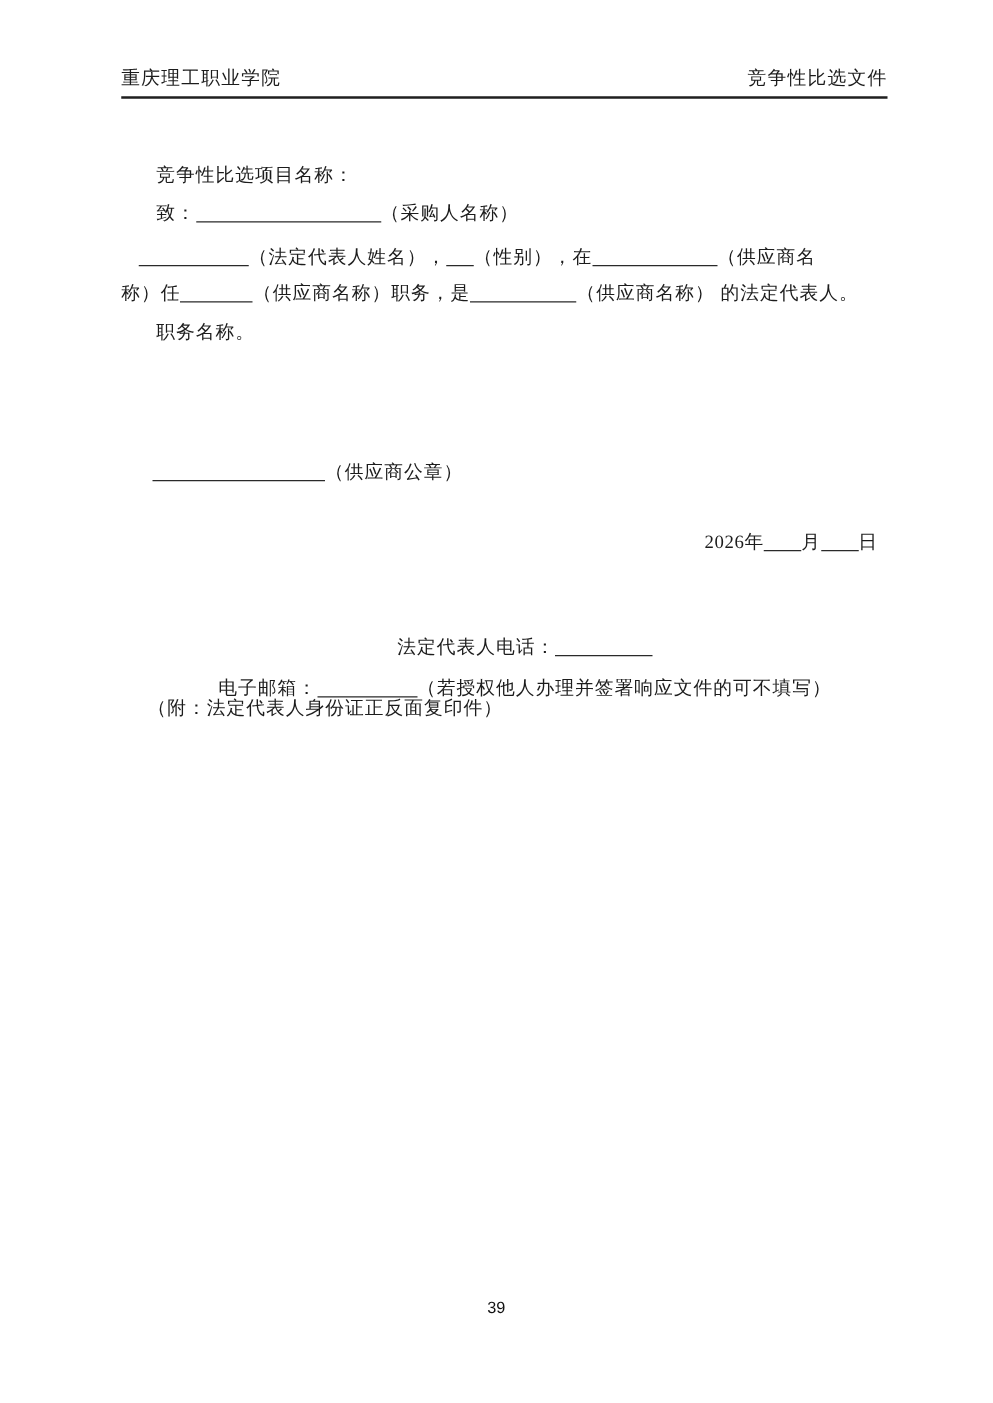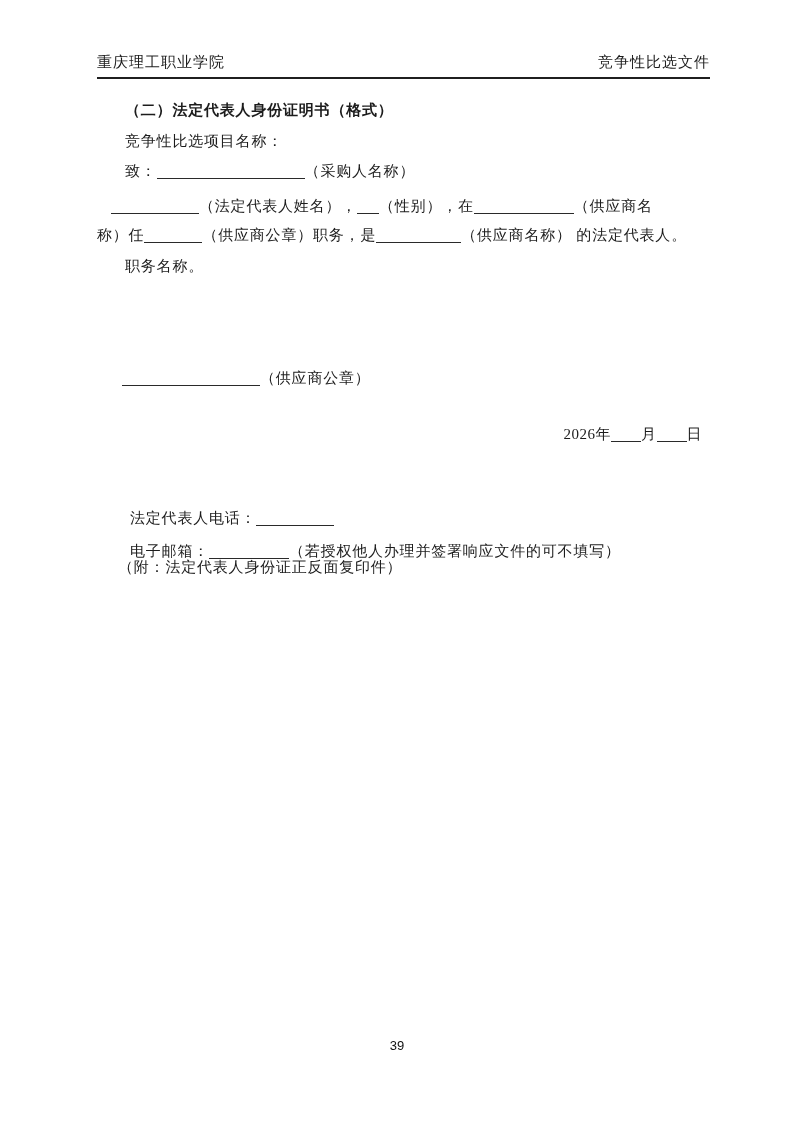--- a/index.html
+++ b/index.html
@@ -28,49 +28,48 @@
   .blank{
     display:inline-block;
     height:1em;
     border-bottom:1px solid #2a2a2a;
     margin-bottom:-3px;
   }
   .title{font-weight:bold;}
   .indent{padding-left:28px;}
   .indent-sm{padding-left:14px;}
   .indent-seal{padding-left:25px;}
-  .indent-contact{padding-left:33px;}
+  .indent-contact{padding-left:33px;text-align:center;}
   .indent-note{padding-left:21px;}
   .right{text-align:right;padding-right:8px;letter-spacing:0.5px;}
   .footer{
     position:absolute;left:0;right:0;top:1038px;
     text-align:center;
     font-family:"Liberation Sans","DejaVu Sans",sans-serif;
     font-size:13px;color:#111;
   }
 </style>
 </head>
 <body>
 
 <div class="page">
 
   <div class="hdr">
     <span>重庆理工职业学院</span>
     <span>竞争性比选文件</span>
   </div>
 
-  <div class="line title indent" style="top:99px">（二）法定代表人身份证明书（格式）</div>
 
   <div class="line indent" style="top:130px">竞争性比选项目名称：</div>
 
   <div class="line indent" style="top:160px"><span class="seg">致：</span><span class="blank" style="width: 148px;"></span><span class="seg">（采购人名称）</span></div>
 
   <div class="line indent-sm" style="top:195px"><span class="blank" style="width: 88px;"></span><span class="seg">（法定代表人姓名），</span><span class="blank" style="width: 22px;"></span><span class="seg">（性别），在</span><span class="blank" style="width: 100px;"></span><span class="seg">（供应商名</span></div>
 
-  <div class="line" style="top:224px"><span class="seg">称）任</span><span class="blank" style="width: 58px;"></span><span class="seg">（供应商公章）职务，是</span><span class="blank" style="width: 85px;"></span><span class="seg">（供应商名称） 的法定代表人。</span></div>
+  <div class="line" style="top:224px"><span class="seg">称）任</span><span class="blank" style="width: 58px;"></span><span class="seg">（供应商名称）职务，是</span><span class="blank" style="width: 85px;"></span><span class="seg">（供应商名称） 的法定代表人。</span></div>
 
   <div class="line indent" style="top:255px">职务名称。</div>
 
   <div class="line indent-seal" style="top:367px"><span class="blank" style="width: 138px;"></span><span class="seg">（供应商公章）</span></div>
 
   <div class="line right" style="top:423px"><span class="seg">2026年</span><span class="blank" style="width: 30px;"></span><span class="seg">月</span><span class="blank" style="width: 30px;"></span><span class="seg">日</span></div>
 
   <div class="line indent-contact" style="top:507px"><span class="seg">法定代表人电话：</span><span class="blank" style="width: 78px;"></span></div>
 
   <div class="line indent-contact" style="top:540px"><span class="seg">电子邮箱：</span><span class="blank" style="width: 80px;"></span><span class="seg">（若授权他人办理并签署响应文件的可不填写）</span></div>

